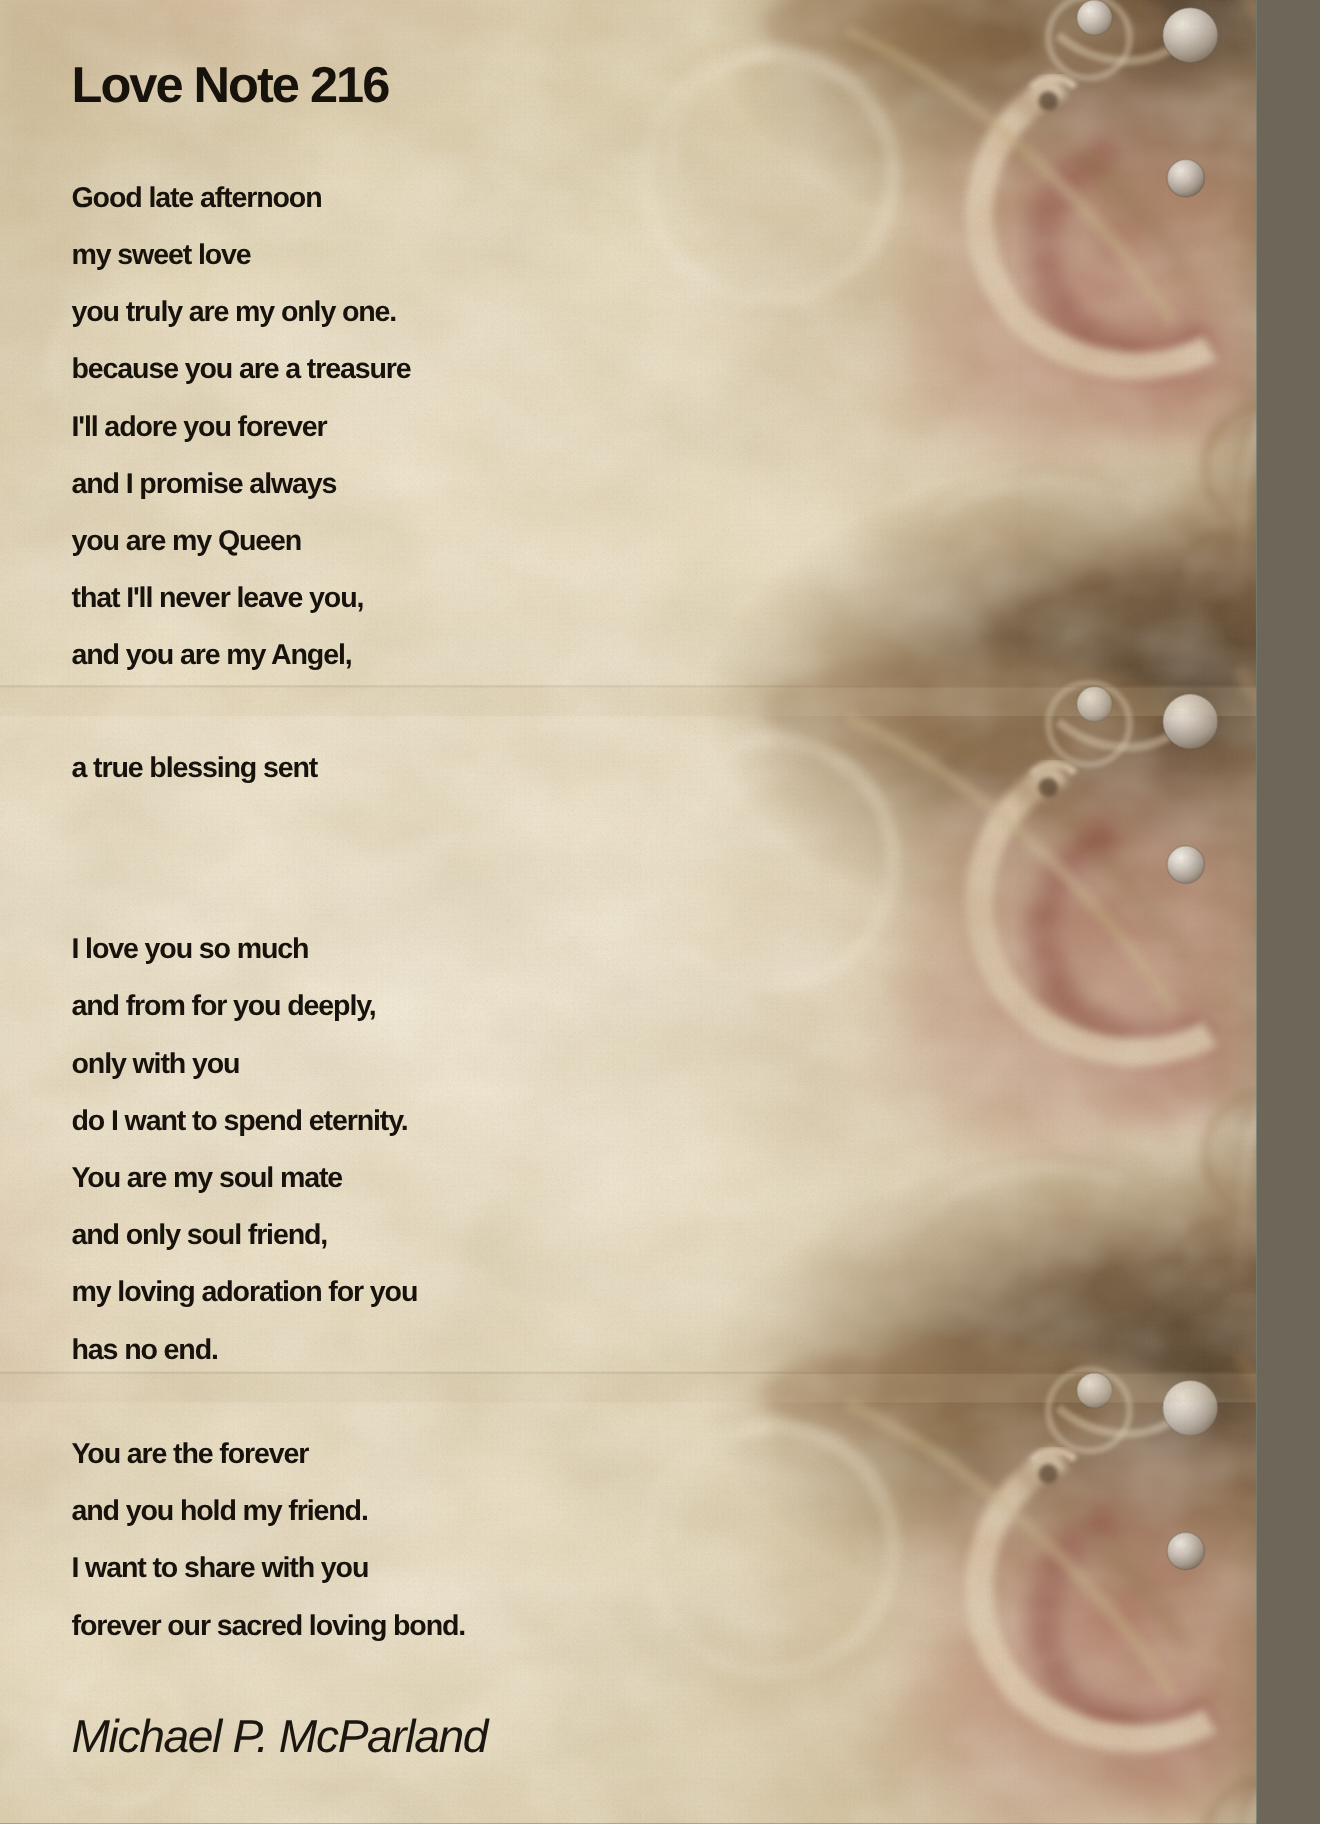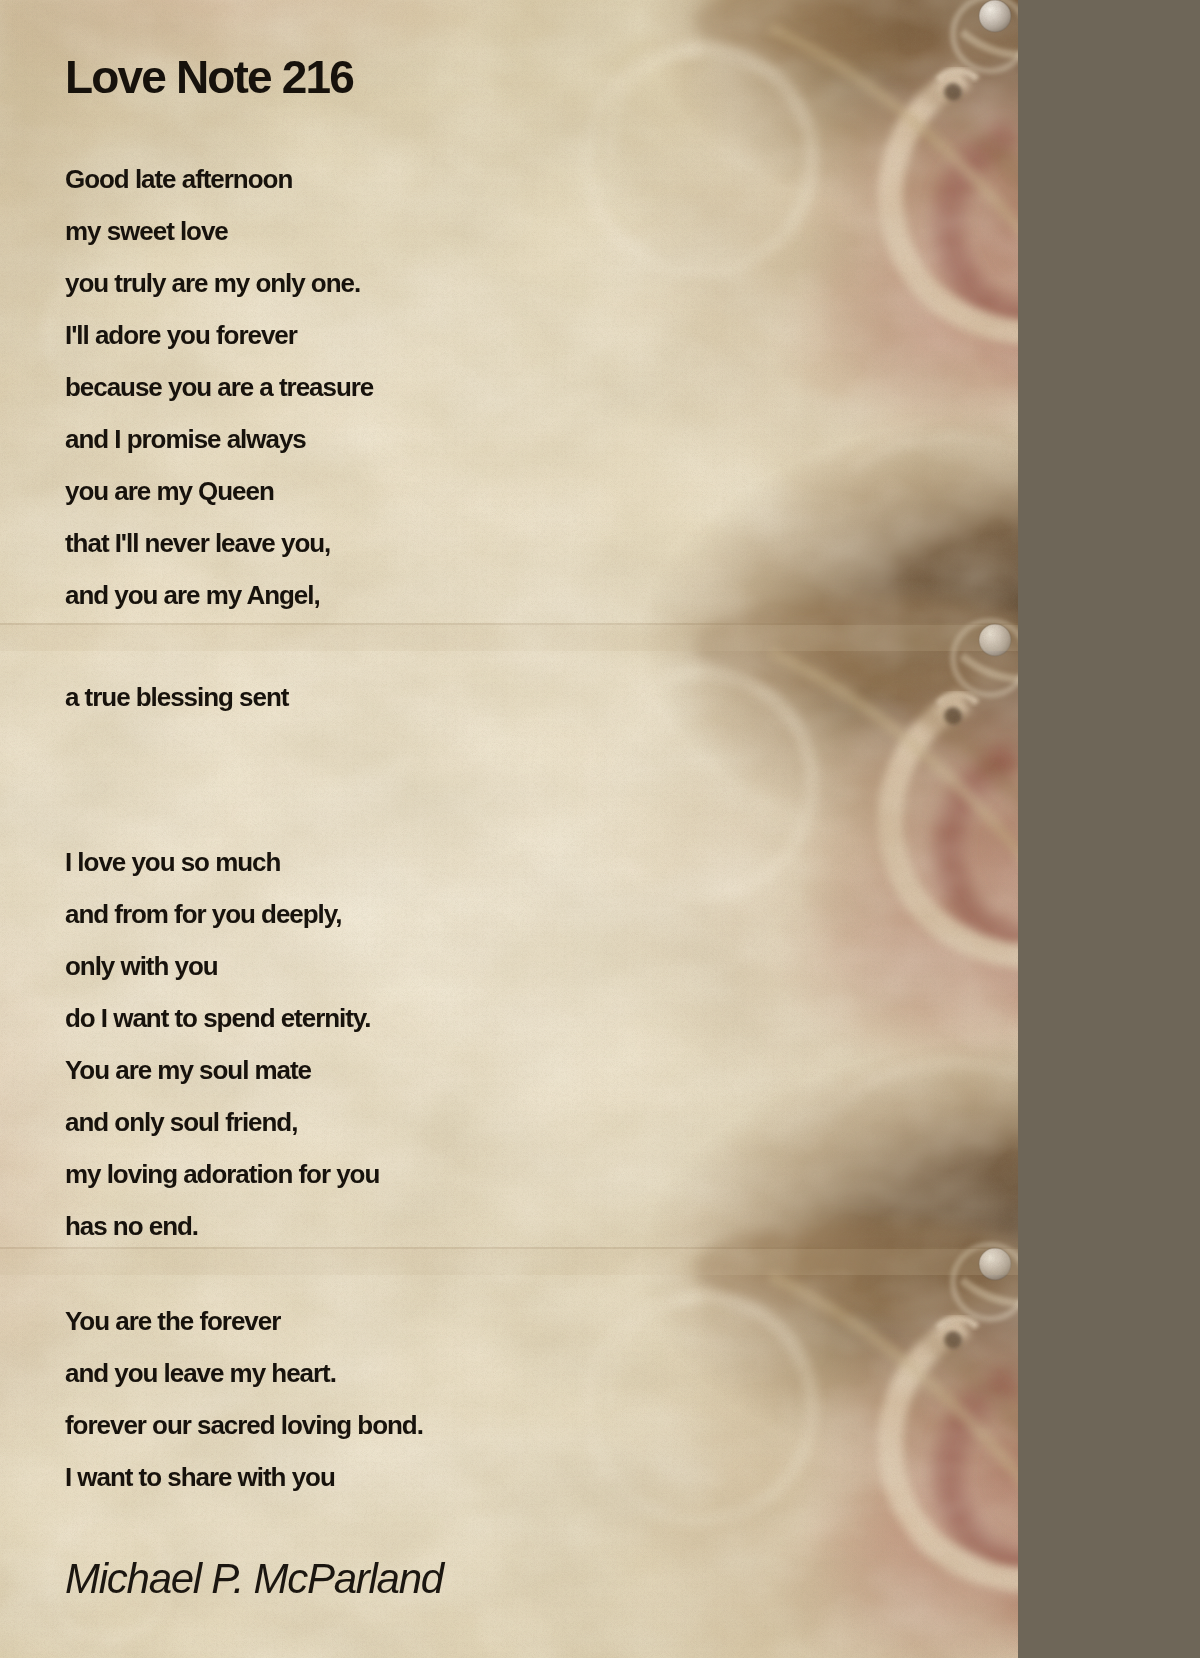--- a/index.html
+++ b/index.html
@@ -1,17 +1,17 @@
 <!DOCTYPE html>
 <html><head>
 <meta charset="utf-8">
 <style>
   html,body{margin:0;padding:0;background:#6e6658;}
   .page{
-    position:relative;width:1018px;height:1658px;overflow:hidden;
+    position:relative;width:1142px;height:1658px;overflow:hidden;
     background:#0ea5e9;
     font-family:"Liberation Sans","DejaVu Sans",sans-serif;
   }
   .bg{position:absolute;left:0;top:0;width:1200px;height:1658px;display:block;}
   .content{position:absolute;left:0;top:0;width:100%;height:100%;color:#17120c;}
   .title{
     position:absolute;left:65px;top:50px;
     font-size:46px;font-weight:700;letter-spacing:-0.04em;white-space:nowrap;
   }
   .stanza{position:absolute;left:65px;}
@@ -182,43 +182,43 @@
     <rect width="1200" height="1658" filter="url(#grain)" opacity="0.8"></rect>
   </svg>
 
   <div class="content">
     <div class="title">Love Note 216</div>
     <div>
         <div class="stanza s0">
           <div class="line">Good late afternoon</div>
           <div class="line">my sweet love</div>
           <div class="line">you truly are my only one.</div>
+          <div class="line">because you are a treasure</div>
           <div class="line">I'll adore you forever</div>
-          <div class="line">because you are a treasure</div>
           <div class="line">and I promise always</div>
           <div class="line">you are my Queen</div>
           <div class="line">that I'll never leave you,</div>
           <div class="line">and you are my Angel,</div>
         </div>
         <div class="stanza s1">
           <div class="line">a true blessing sent</div>
         </div>
         <div class="stanza s2">
           <div class="line">I love you so much</div>
           <div class="line">and from for you deeply,</div>
           <div class="line">only with you</div>
           <div class="line">do I want to spend eternity.</div>
           <div class="line">You are my soul mate</div>
           <div class="line">and only soul friend,</div>
           <div class="line">my loving adoration for you</div>
           <div class="line">has no end.</div>
         </div>
         <div class="stanza s3">
           <div class="line">You are the forever</div>
-          <div class="line">and you leave my heart.</div>
+          <div class="line">and you hold my friend.</div>
+          <div class="line">I want to share with you</div>
           <div class="line">forever our sacred loving bond.</div>
-          <div class="line">I want to share with you</div>
         </div>
       </div>
     <div class="signature">Michael P. McParland</div>
   </div>
 
 </div>
 
 </body></html>

